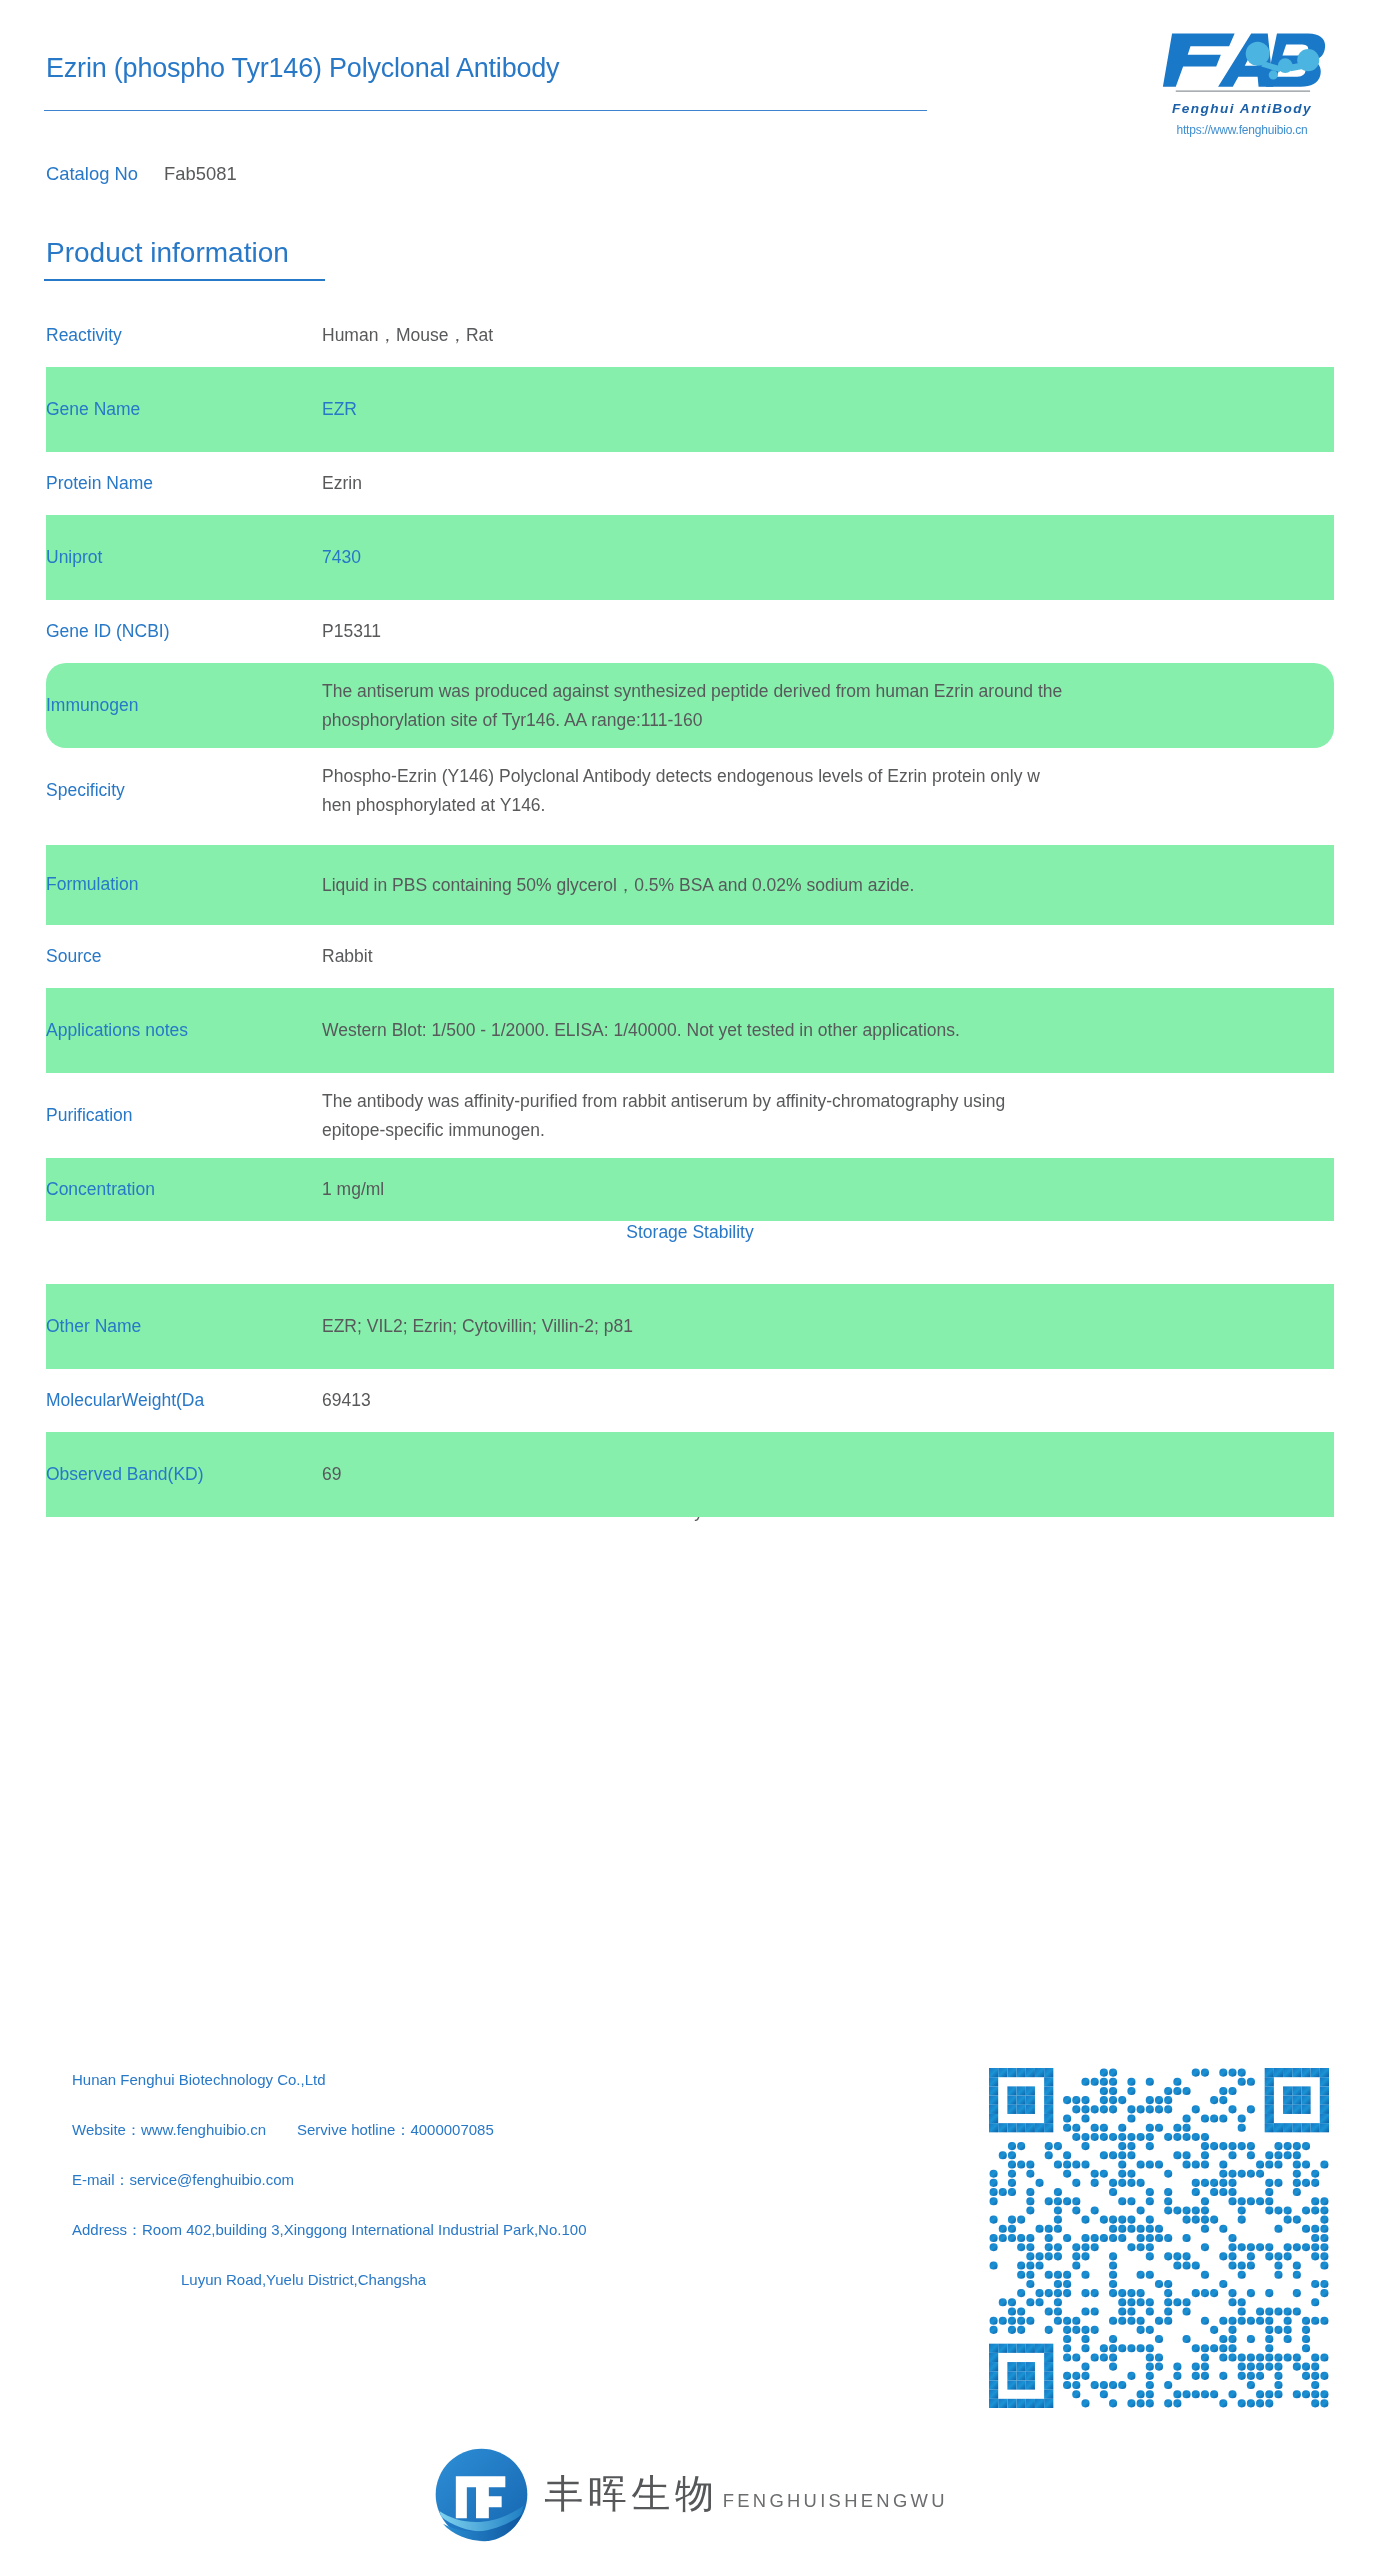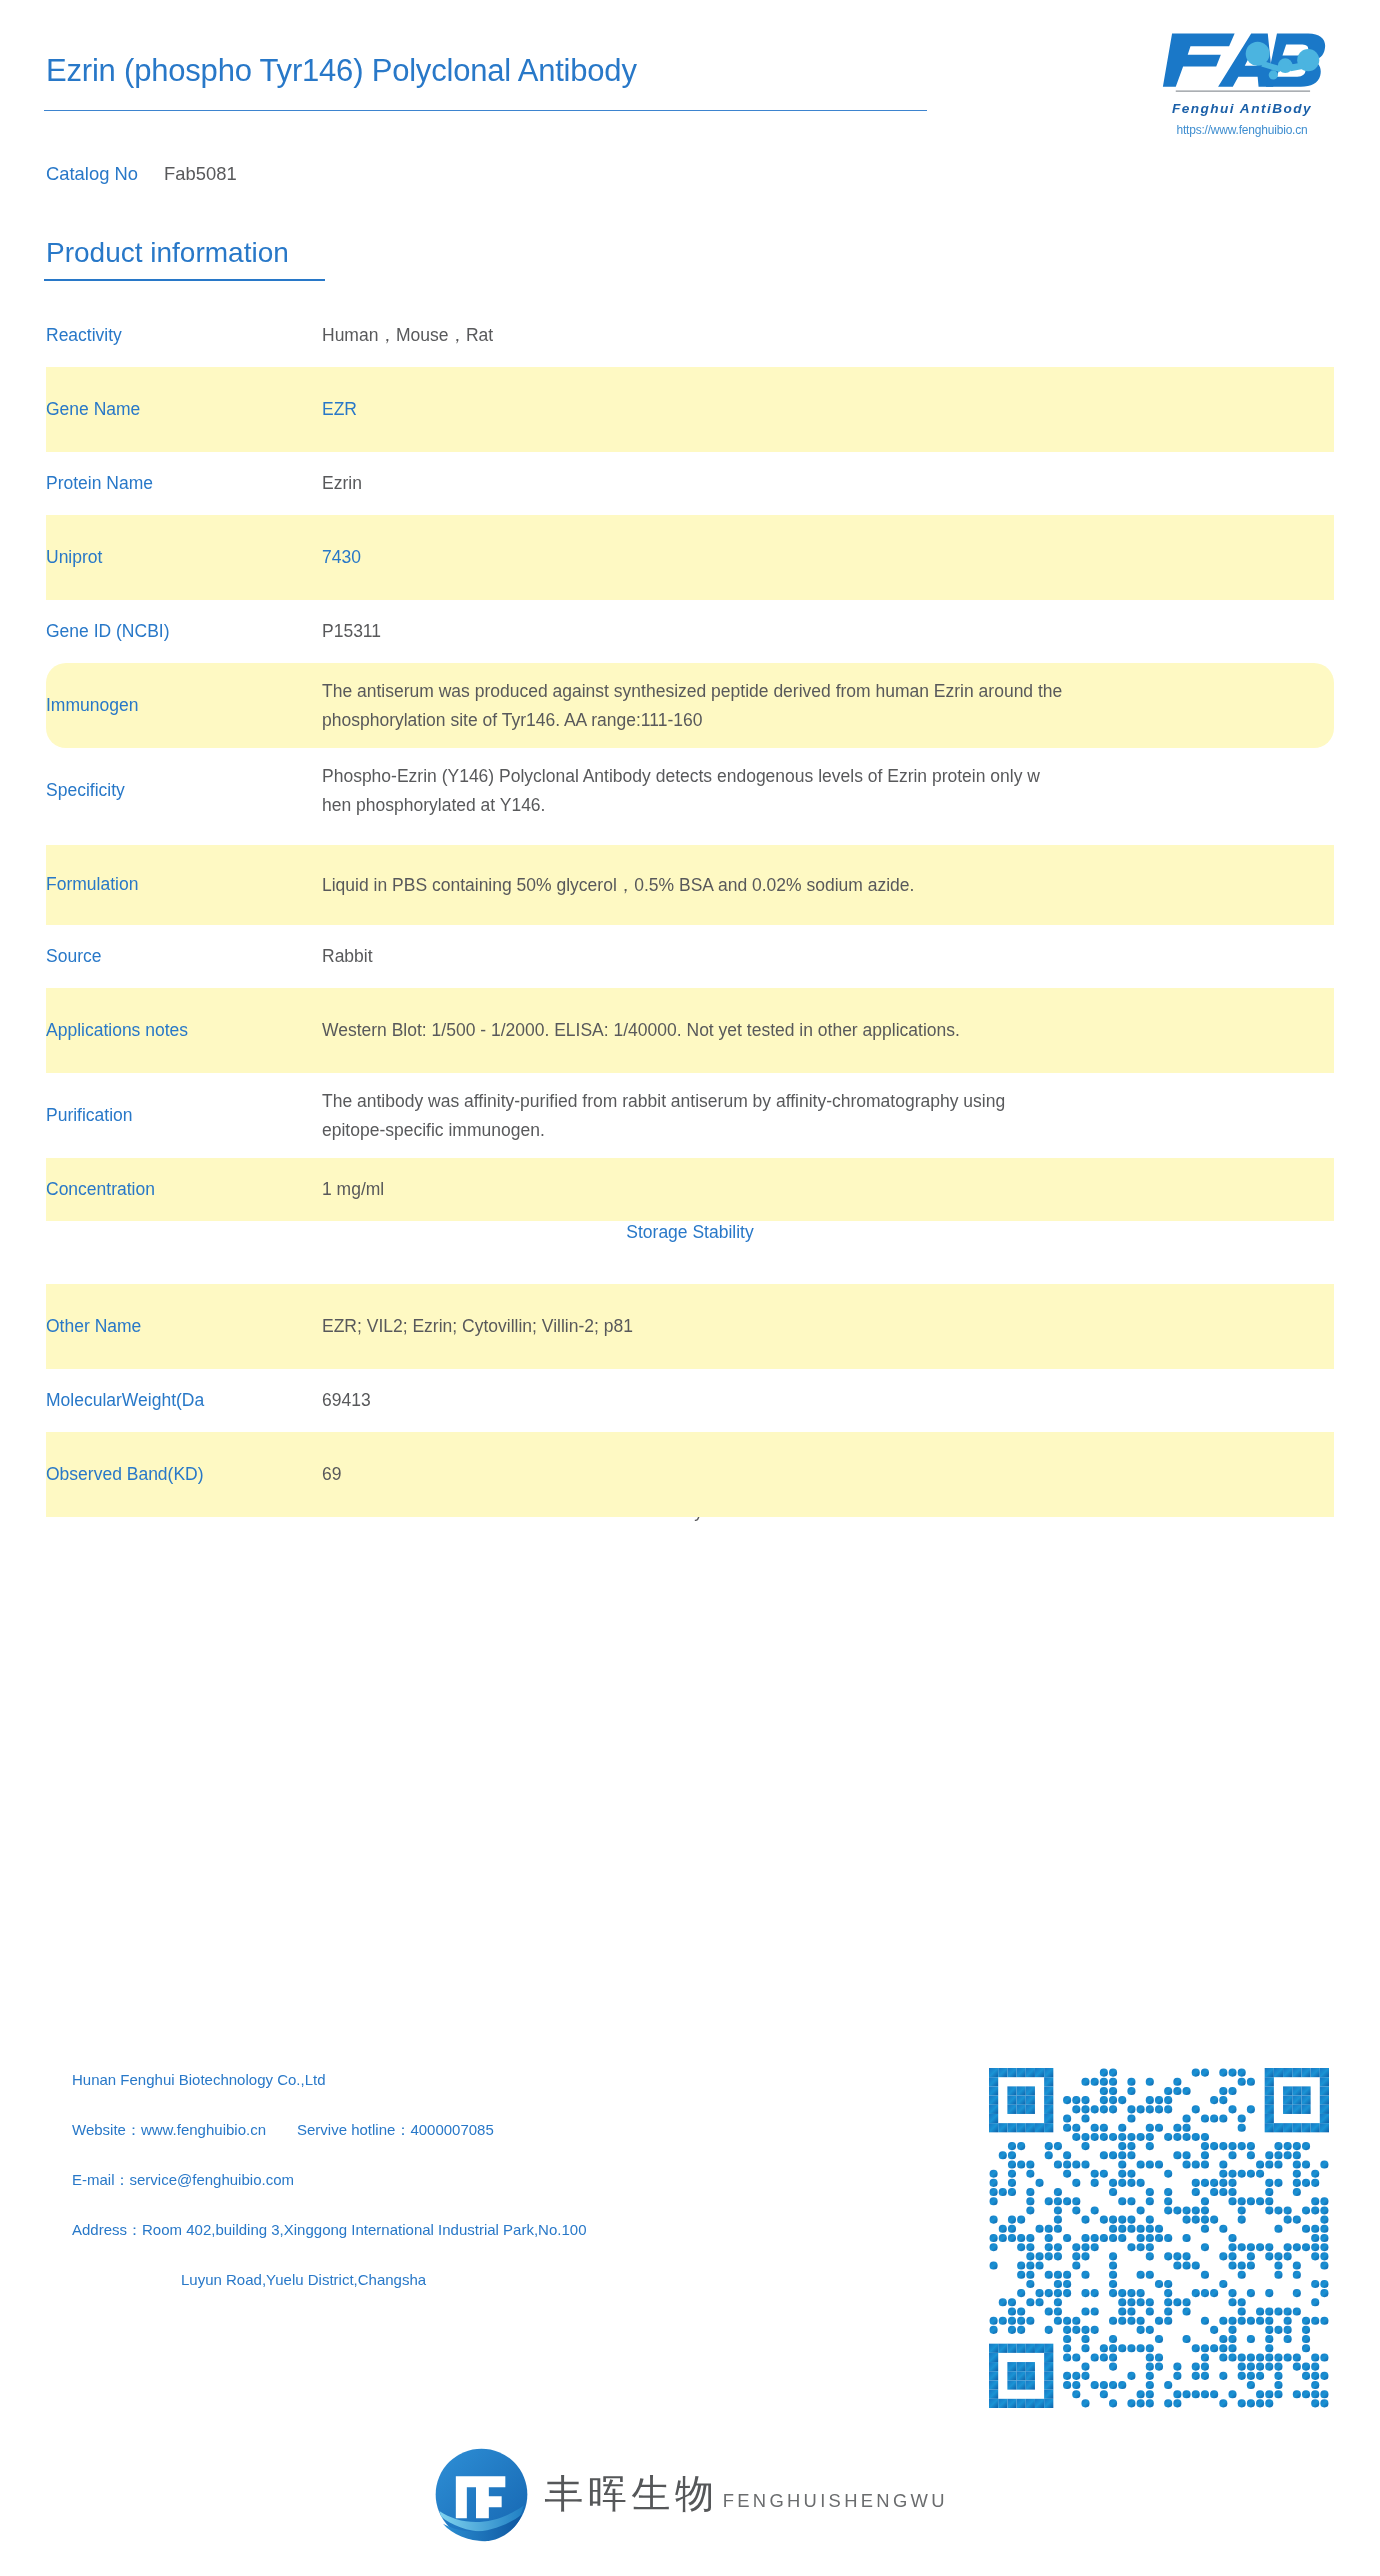--- a/index.html
+++ b/index.html
@@ -26,21 +26,21 @@
   .header {
     position: absolute;
     left: 0; top: 0;
     width: 1380px;
     height: 198px;
   }
   .doc-title {
     position: absolute;
     left: 46px;
     top: 53px;
-    font-size: 31px;
+    font-size: 27px;
     color: #2878c8;
     letter-spacing: -0.2px;
     white-space: nowrap;
   }
   .title-rule {
     position: absolute;
     left: 44px;
     top: 110px;
     width: 883px;
     height: 0.9px;
@@ -105,21 +105,21 @@
     width: 1288px;
   }
   .info-row {
     position: relative;
     width: 100%;
     display: flex;
     align-items: center;
     box-sizing: border-box;
     padding-left: 0px;
   }
-  .info-row.alt { background: #fef9c3; }
+  .info-row.alt { background: #86efac; }
   .row-label {
     flex: 0 0 276px;
     font-size: 17.5px;
     color: #2878c8;
     line-height: 1.35;
     padding-left: 0px;
   }
   .row-value {
     flex: 1 1 auto;
     font-size: 17.5px;

